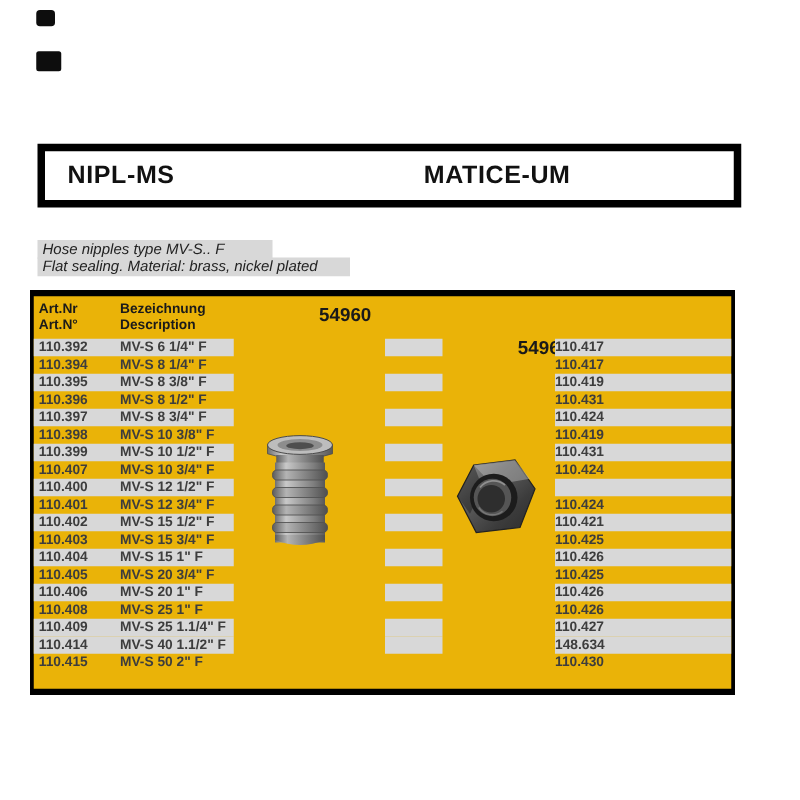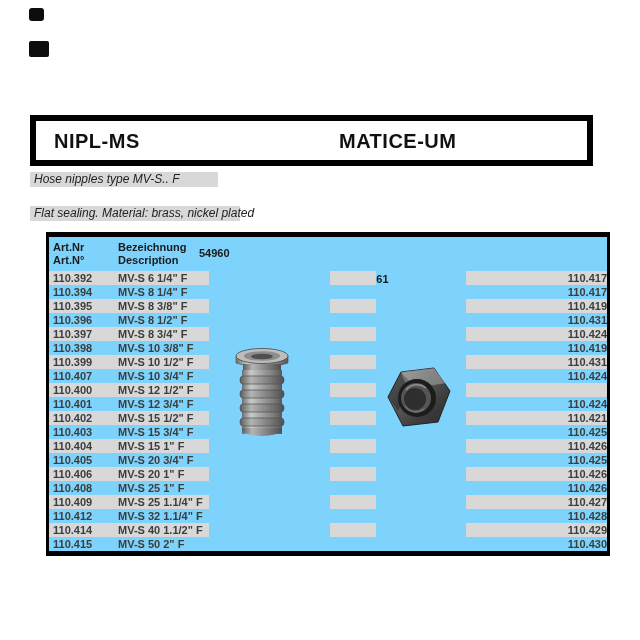--- a/index.html
+++ b/index.html
@@ -23,49 +23,49 @@
   }
   .t-left{left:18px;}
   .t-right{left:303px;}
 
   
   .subline{
     position:absolute;left:30px;height:15px;line-height:15px;
     font-size:12px;font-style:italic;color:#222;background:#d8d8d8;
     padding-left:4px;box-sizing:border-box;white-space:nowrap;
   }
-  .sub1{top:172px;width:188px;}
-  .sub2{top:206px;width:210px;text-align:right;}
+  .sub1{top:192px;width:188px;}
+  .sub2{top:206px;width:250px;}
 
   
   .ptable{
-    position:absolute;left:46px;top:232px;width:564px;height:324px;
+    position:absolute;left:24px;top:232px;width:564px;height:324px;
     border-style:solid;border-color:#000;border-width:5px 3px 5px 3px;
-    box-sizing:border-box;background:#7dd3fc;
+    box-sizing:border-box;background:#eab308;
   }
   .thead{position:relative;height:34px;}
   .hcell{position:absolute;font-weight:bold;color:#1a1a1a;font-size:11px;line-height:13px;white-space:pre-line;}
   .h-art{left:4px;top:4px;}
   .h-desc{left:69px;top:4px;}
-  .h-code{top:6px;width:120px;text-align:left;font-size:11px;line-height:20px;}
+  .h-code{top:6px;width:120px;text-align:right;font-size:15px;line-height:20px;}
   .h-code-left{left:150px;}
   .h-code-right{left:309px;margin-top:26px;}
   .h-um{left:382px;top:4px;width:160px;text-align:center;}
 
   .tbody{position:relative;}
   .trow{position:relative;height:14px;font-size:11px;line-height:14px;color:#3d3d3d;}
   .band{position:absolute;top:0;height:14px;background:transparent;}
   .band-left{left:0;width:160px;}
   .band-mid{left:281px;width:46px;}
   .band-um{left:417px;width:141px;}
   .trow.shaded .band{background:#d8d8d8;}
   .cell{position:absolute;top:0;white-space:nowrap;font-weight:bold;}
   .c-art{left:4px;}
   .c-desc{left:69px;}
-  .c-um{left:417px;width:141px;text-align:right;}
+  .c-um{left:417px;width:141px;text-align:left;}
 
   
   .photo{position:absolute;}
   .photo-nipple{left:185px;top:109px;}
   .photo-nut{left:337px;top:129px;}
 </style>
 </head>
 <body>
 
 <div class="mark mark1"></div>
@@ -217,35 +217,27 @@
         <span class="cell c-um">110.426</span>
       </div>
       <div class="trow shaded">
         <span class="band band-left"></span>
         <span class="band band-mid"></span>
         <span class="band band-um"></span>
         <span class="cell c-art">110.409</span>
         <span class="cell c-desc">MV-S 25 1.1/4" F</span>
         <span class="cell c-um">110.427</span>
       </div>
-      <div class="trow">
-        <span class="band band-left"></span>
-        <span class="band band-mid"></span>
-        <span class="band band-um"></span>
-        <span class="cell c-art">110.412</span>
-        <span class="cell c-desc">MV-S 32 1.1/4" F</span>
-        <span class="cell c-um">110.428</span>
-      </div>
       <div class="trow shaded">
         <span class="band band-left"></span>
         <span class="band band-mid"></span>
         <span class="band band-um"></span>
         <span class="cell c-art">110.414</span>
         <span class="cell c-desc">MV-S 40 1.1/2" F</span>
-        <span class="cell c-um">110.429</span>
+        <span class="cell c-um">148.634</span>
       </div>
       <div class="trow">
         <span class="band band-left"></span>
         <span class="band band-mid"></span>
         <span class="band band-um"></span>
         <span class="cell c-art">110.415</span>
         <span class="cell c-desc">MV-S 50 2" F</span>
         <span class="cell c-um">110.430</span>
       </div>
     </div>

